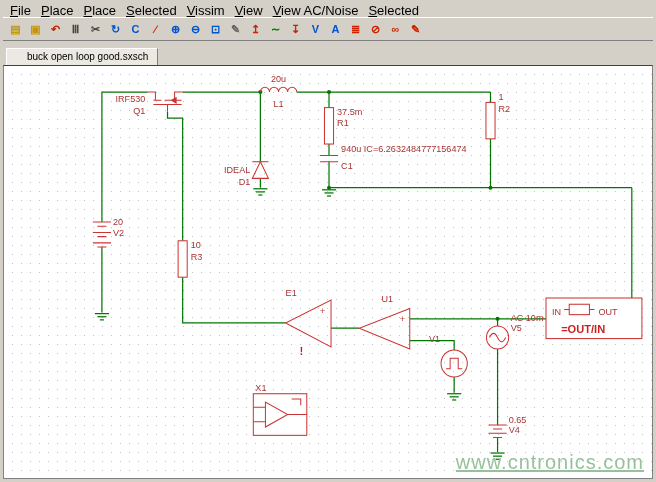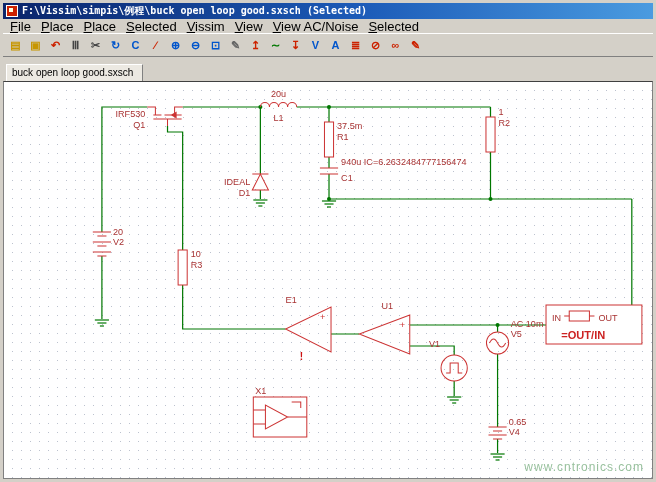--- a/index.html
+++ b/index.html
@@ -8,42 +8,38 @@
   .titlebar{height:16px;flex:0 0 16px;background:linear-gradient(90deg,#0a246a 0%,#1c5bb8 55%,#4a9be0 100%);display:flex;align-items:center;gap:4px;padding:0 3px;}
   .title-icon{width:10px;height:10px;background:#cc2200;border:1px solid #fff;flex:0 0 auto;position:relative;}
   .title-icon::after{content:"";position:absolute;left:2px;top:2px;width:4px;height:4px;background:#ffd;}
   .title-text{color:#fff;font:bold 10px "DejaVu Sans Mono",monospace;white-space:nowrap;overflow:hidden;}
   .menubar{height:14px;flex:0 0 14px;display:flex;padding-left:2px;font-size:13px;color:#000;}
   .menu-item{display:inline-block;padding:0 5px;cursor:default;}
   .menu-item::first-letter{text-decoration:underline;}
   .toolbar{height:22px;flex:0 0 22px;border-top:1px solid #fff;border-bottom:1px solid #808080;display:flex;align-items:center;padding:0 3px;gap:1px;background:#d4d0c8;}
   .tb-btn{width:17px;height:17px;display:flex;align-items:center;justify-content:center;font-size:11px;font-weight:bold;border:1px solid #d4d0c8;background:#d4d0c8;cursor:pointer;}
   .tabbar{height:24px;flex:0 0 24px;display:flex;align-items:flex-end;padding-left:3px;background:#d4d0c8;}
-  .tab{background:#ece9e2;border:1px solid #808080;border-bottom:none;border-left-color:#fff;border-top-color:#fff;padding:2px 9px 3px 5px;font-size:10px;color:#000;position:relative;top:0;}
+  .tab{background:#ece9e2;border:1px solid #808080;border-bottom:none;border-left-color:#fff;border-top-color:#fff;padding:2px 9px 3px 20px;font-size:10px;color:#000;position:relative;top:0;}
   .canvas{flex:1;position:relative;background:#fff;border:1px solid #808080;border-top-color:#404040;overflow:hidden;
     background-image:radial-gradient(circle,#bcc2ce 0.8px,transparent 0.9px);
     background-size:9px 9px;background-position:4px 4px;}
   .canvas svg{position:absolute;left:0;top:0;width:100%;height:100%;}
   svg text{font-family:"Liberation Sans",sans-serif;font-size:9px;fill:#a83232;stroke:none;}
   svg .comp{stroke:#cc3333;fill:none;stroke-width:1;}
   svg .wires{stroke:#007700;fill:none;stroke-width:1.2;}
   svg text.formula{font-size:11px;font-weight:bold;fill:#cc2222;}
   svg text.warn{font-weight:bold;fill:#cc1111;font-size:10px;}
   svg text.plus{font-size:9px;fill:#cc3333;}
-  .watermark{position:absolute;right:8px;bottom:4px;font-size:12px;letter-spacing:1px;color:rgba(140,185,145,0.9);}
+  .watermark{position:absolute;right:8px;bottom:4px;font-size:20px;letter-spacing:1px;color:rgba(140,185,145,0.9);text-decoration:underline;}
 </style>
 </head>
 <body>
 
 <div class="window">
 
-  <div class="titlebar">
-    <span class="title-icon"></span>
-    <span class="title-text">F:\Vissim\simpis\例程\buck open loop good.sxsch (Selected)</span>
-  </div>
 
   <div class="menubar">
     <span class="menu-item">File</span>
     <span class="menu-item">Place</span>
     <span class="menu-item">Place</span>
     <span class="menu-item">Selected</span>
     <span class="menu-item">Vissim</span>
     <span class="menu-item">View</span>
     <span class="menu-item">View AC/Noise</span>
     <span class="menu-item">Selected</span>

